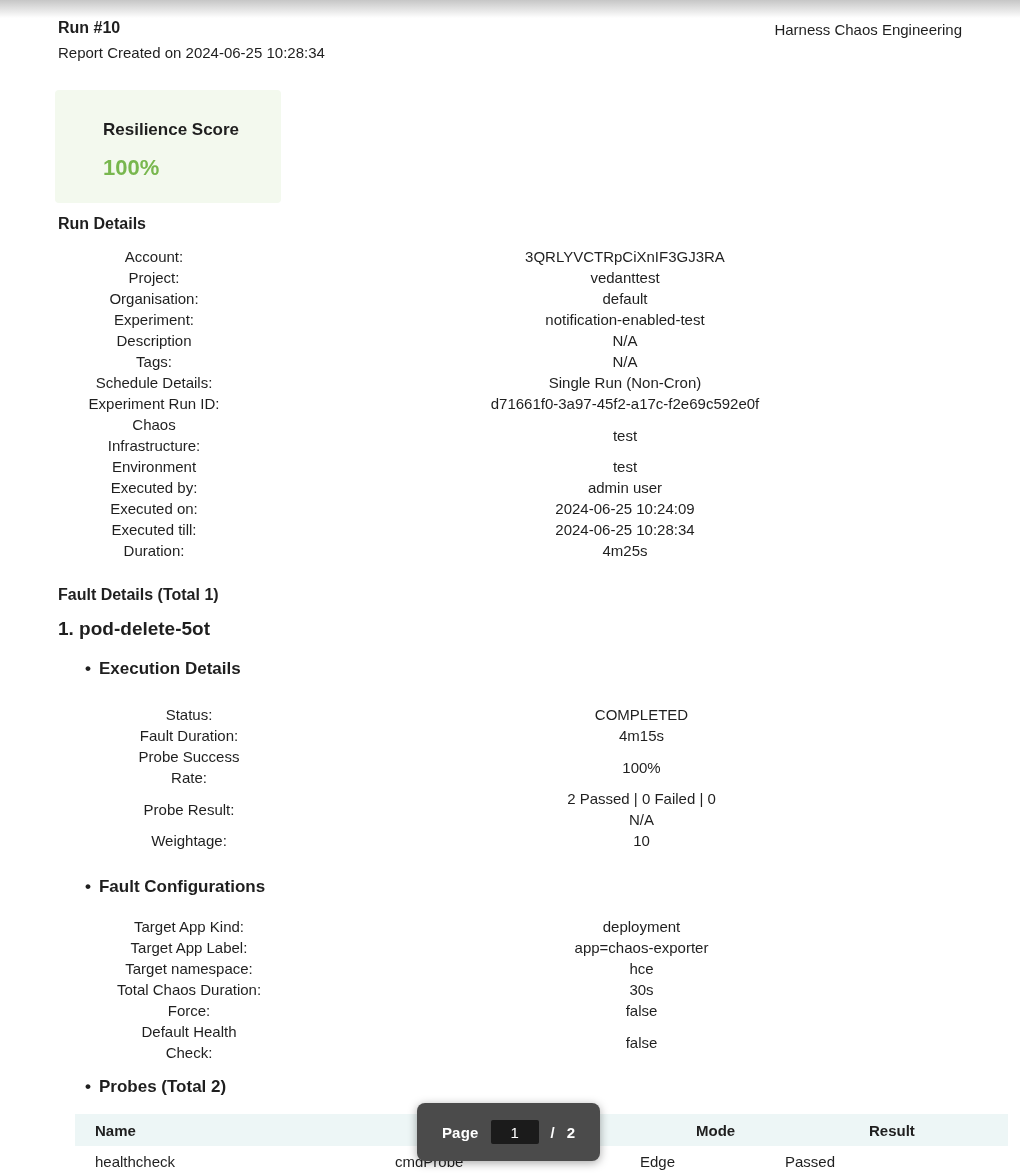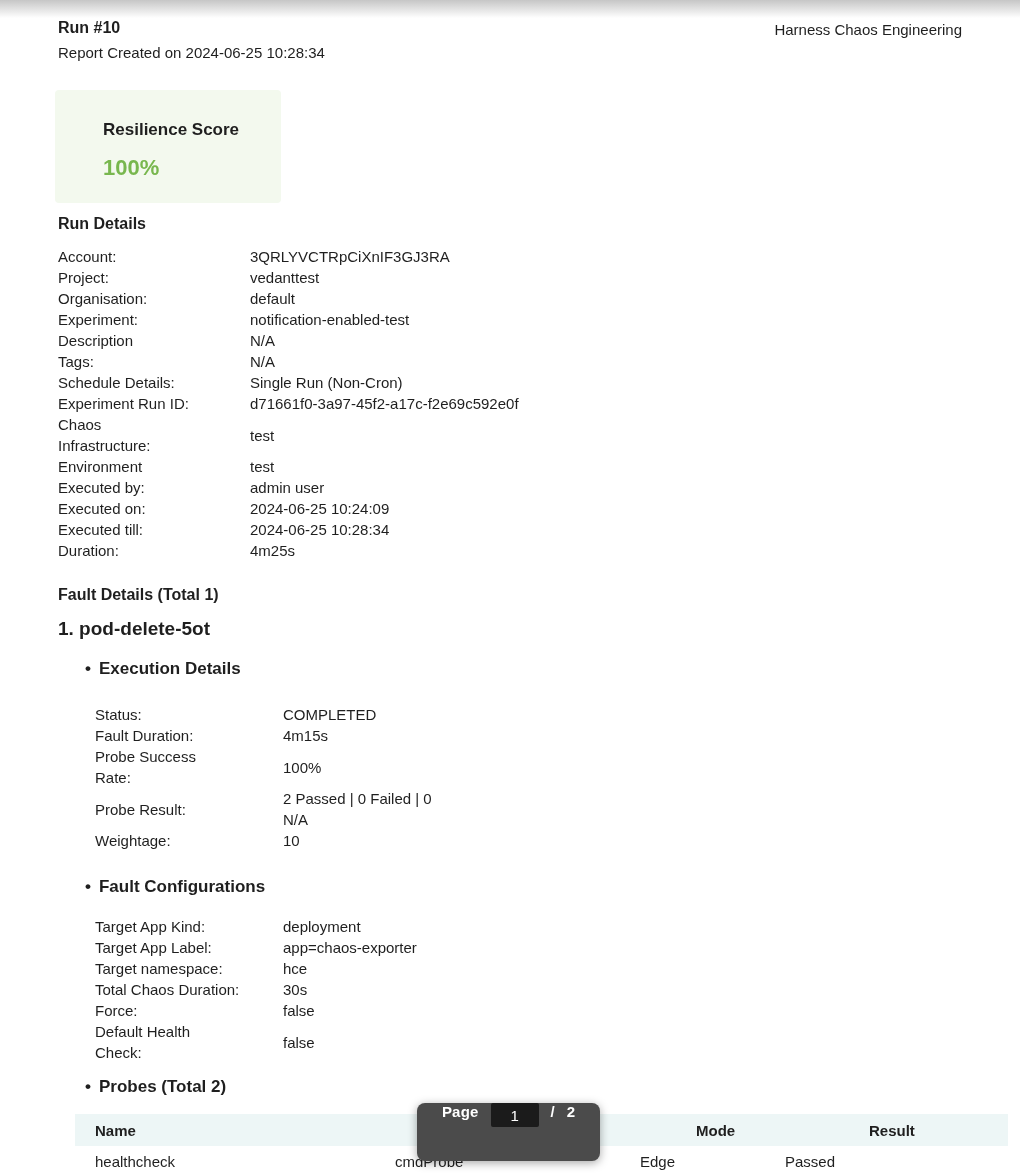--- a/index.html
+++ b/index.html
@@ -24,21 +24,21 @@
   
   .res-card {
     position:absolute; left:55px; top:90px; width:226px; height:113px;
     background:#f3f9ee; border-radius:4px; padding:30px 0 0 48px;
   }
   .res-label { font-size:17px; font-weight:bold; }
   .res-value { font-size:22px; font-weight:bold; color:#78b74e; margin-top:15px; }
 
   
   .sec-heading { font-size:16px; font-weight:bold; line-height:20px; }
-  .kv-rows { margin-top:12px; }
+  .kv-rows { margin-top:12px;text-align:center; }
   .kv-row { display:flex; align-items:center; min-height:21px; font-size:15px; line-height:21px; }
   .kv-label { flex:0 0 192px; }
   .kv-rows.indented .kv-label { flex:0 0 188px; }
   .kv-value { flex:1; }
   .w108 { display:inline-block; max-width:108px; }
   .w112 { display:inline-block; max-width:112px; }
   .vw170 { display:inline-block; max-width:170px; }
 
   .run-details { position:absolute; left:58px; top:214px; right:20px; }
   .fault-heading { position:absolute; left:58px; top:585px; }
@@ -63,21 +63,21 @@
   .pt-c1 { flex:0 0 320px; padding-left:20px; }
   .pt-c2 { flex:0 0 245px; }
   .pt-c3 { flex:0 0 145px; }
   .pt-c4 { flex:1; }
 
   
   .page-indicator {
     position:absolute; left:417px; top:1103px; width:183px; height:58px;
     background:#4b4b4b; border-radius:8px;
     box-shadow:0 2px 10px rgba(0,0,0,0.35);
-    display:flex; justify-content:center; gap:12px;
+    display:flex; align-items:center; justify-content:center; gap:12px;
     color:#ffffff; font-size:15px;
   }
   .pi-label { font-weight:600; letter-spacing:.2px; }
   .pi-input {
     width:48px; height:24px; background:#1b1b1b; border:none; border-radius:2px;
     color:#ffffff; font-size:15px; text-align:center; font-family:"Liberation Sans", sans-serif;
   }
   .pi-sep, .pi-total { font-weight:600; }
 </style>
 </head>

